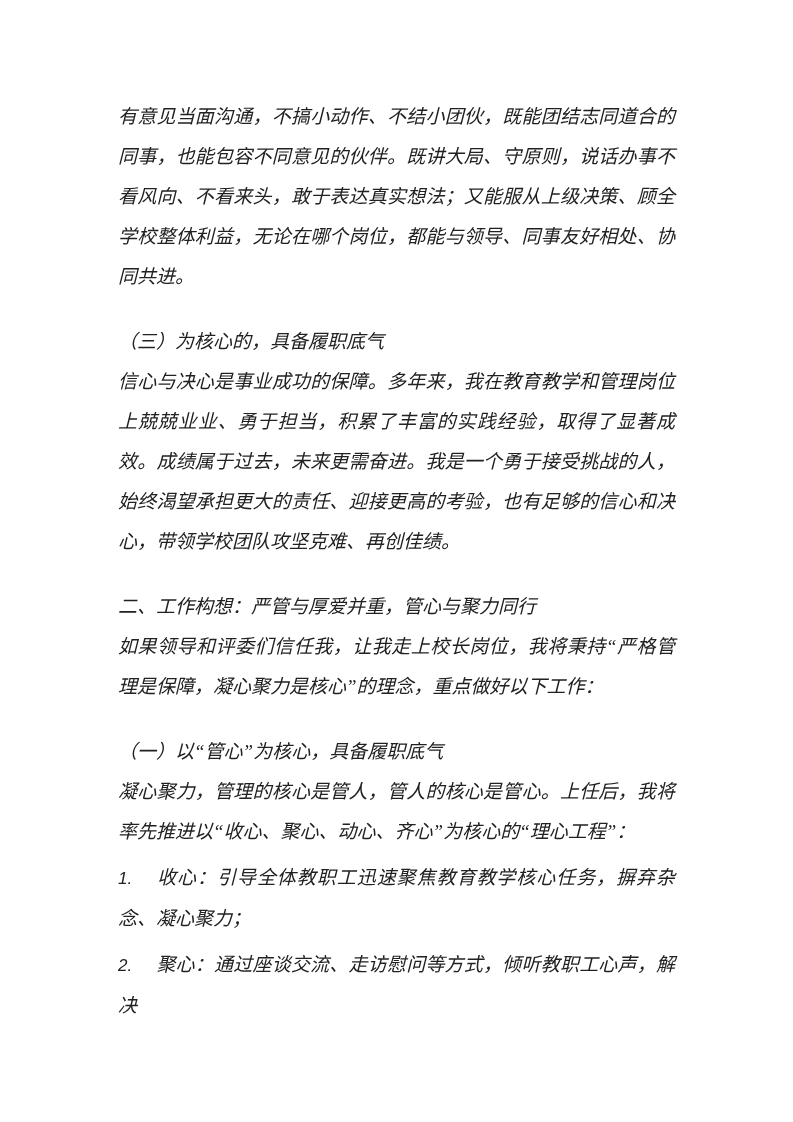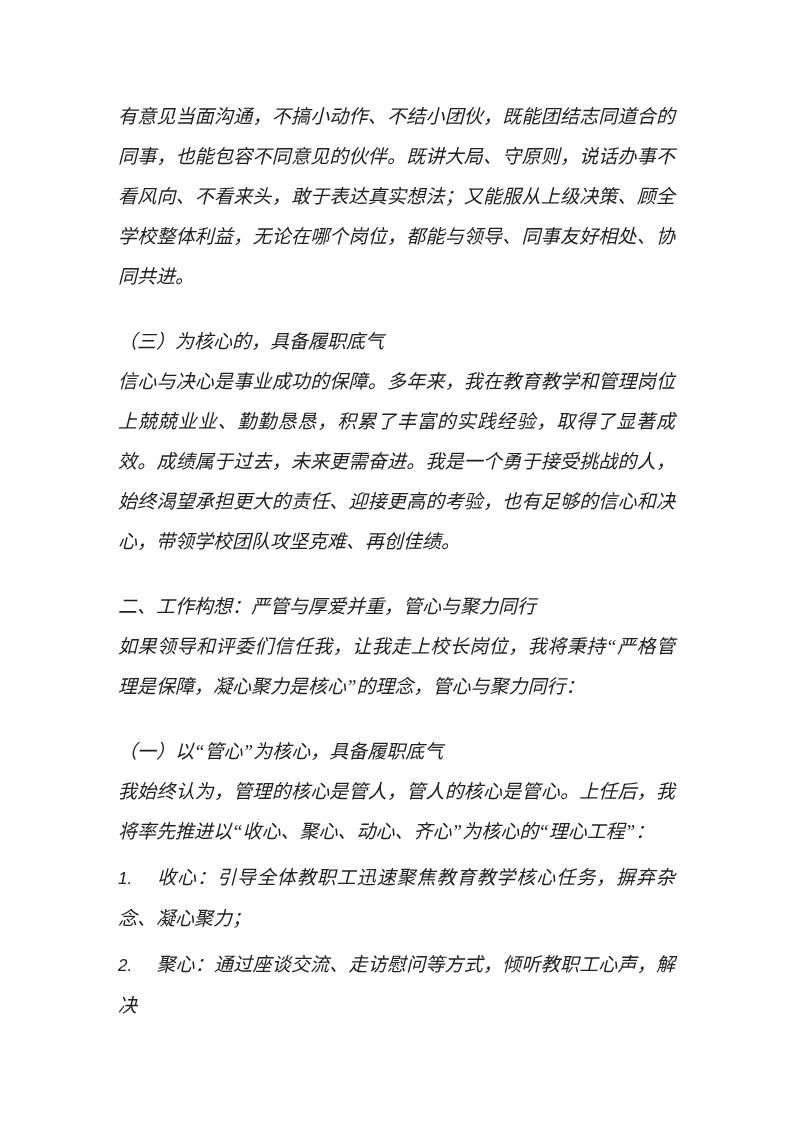--- a/index.html
+++ b/index.html
@@ -47,28 +47,28 @@
 </head>
 <body>
 
 <div class="page">
   <div>
 
     <p class="para body">有意见当面沟通，不搞小动作、不结小团伙，既能团结志同道合的同事，也能包容不同意见的伙伴。既讲大局、守原则，说话办事不看风向、不看来头，敢于表达真实想法；又能服从上级决策、顾全学校整体利益，无论在哪个岗位，都能与领导、同事友好相处、协同共进。</p>
 
     <p class="para heading">（三）为核心的，具备履职底气</p>
 
-    <p class="para body">信心与决心是事业成功的保障。多年来，我在教育教学和管理岗位上兢兢业业、勤勤恳恳，积累了丰富的实践经验，取得了显著成效。成绩属于过去，未来更需奋进。我是一个勇于接受挑战的人，始终渴望承担更大的责任、迎接更高的考验，也有足够的信心和决心，带领学校团队攻坚克难、再创佳绩。</p>
+    <p class="para body">信心与决心是事业成功的保障。多年来，我在教育教学和管理岗位上兢兢业业、勇于担当，积累了丰富的实践经验，取得了显著成效。成绩属于过去，未来更需奋进。我是一个勇于接受挑战的人，始终渴望承担更大的责任、迎接更高的考验，也有足够的信心和决心，带领学校团队攻坚克难、再创佳绩。</p>
 
     <p class="para heading">二、工作构想：严管与厚爱并重，管心与聚力同行</p>
 
-    <p class="para body">如果领导和评委们信任我，让我走上校长岗位，我将秉持“严格管理是保障，凝心聚力是核心”的理念，管心与聚力同行：</p>
+    <p class="para body">如果领导和评委们信任我，让我走上校长岗位，我将秉持“严格管理是保障，凝心聚力是核心”的理念，重点做好以下工作：</p>
 
     <p class="para heading">（一）以“管心”为核心，具备履职底气</p>
 
-    <p class="para body">我始终认为，管理的核心是管人，管人的核心是管心。上任后，我将率先推进以“收心、聚心、动心、齐心”为核心的“理心工程”：</p>
+    <p class="para body">凝心聚力，管理的核心是管人，管人的核心是管心。上任后，我将率先推进以“收心、聚心、动心、齐心”为核心的“理心工程”：</p>
 
     <p class="para list"><span class="num">1.</span><span class="tab"></span><span>收心：引导全体教职工迅速聚焦教育教学核心任务，摒弃杂念、凝心聚力；</span></p>
 
     <p class="para list"><span class="num">2.</span><span class="tab"></span><span>聚心：通过座谈交流、走访慰问等方式，倾听教职工心声，解决</span></p>
 
   </div>
 </div>
 
 </body></html>

